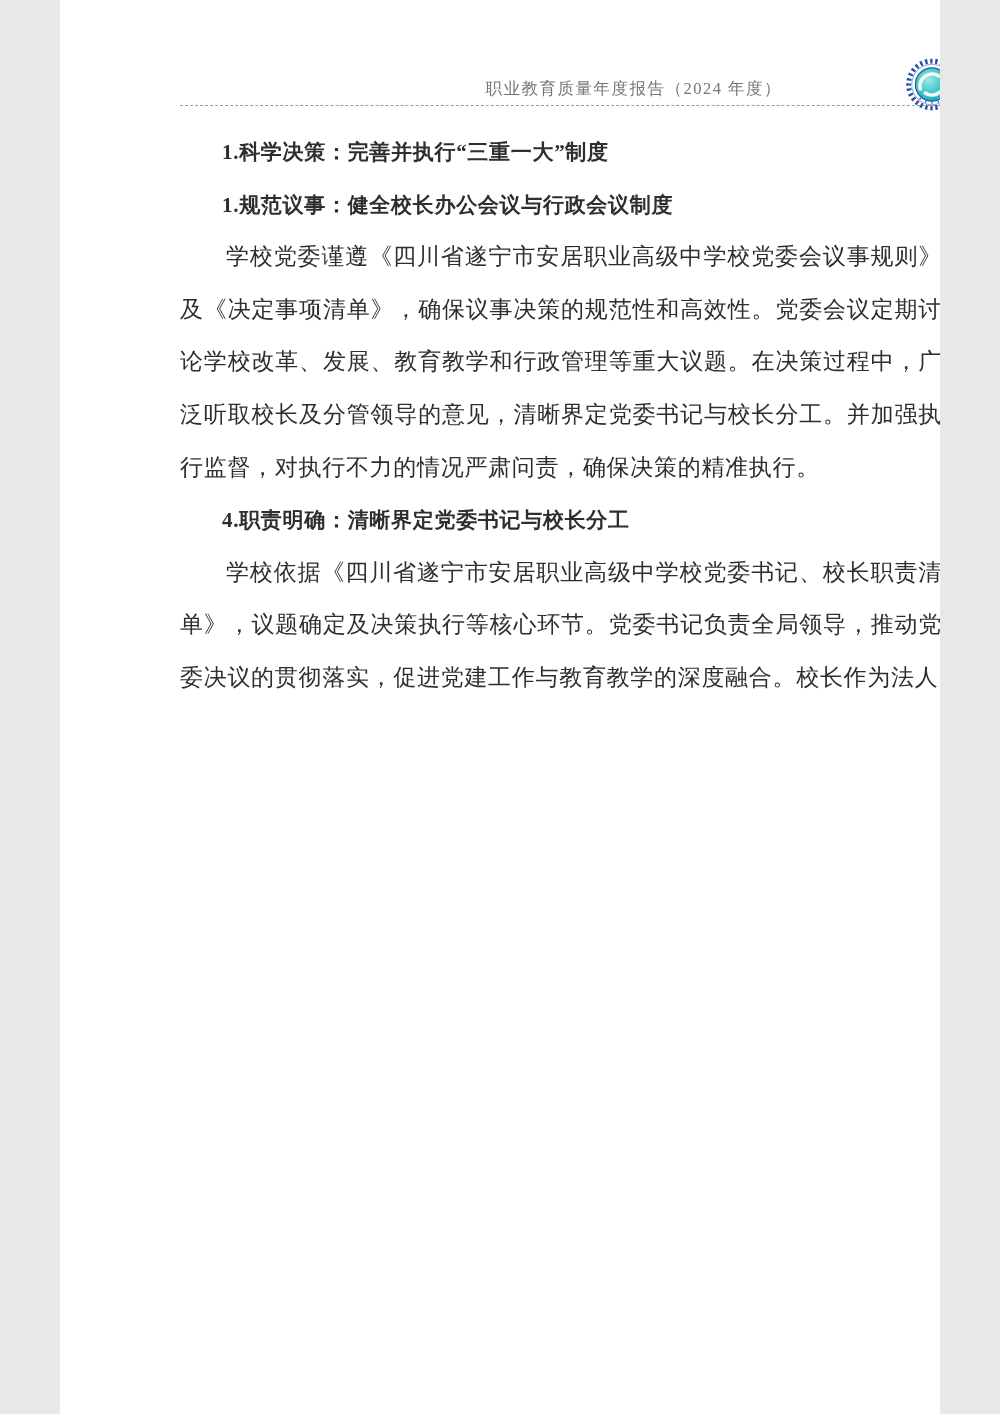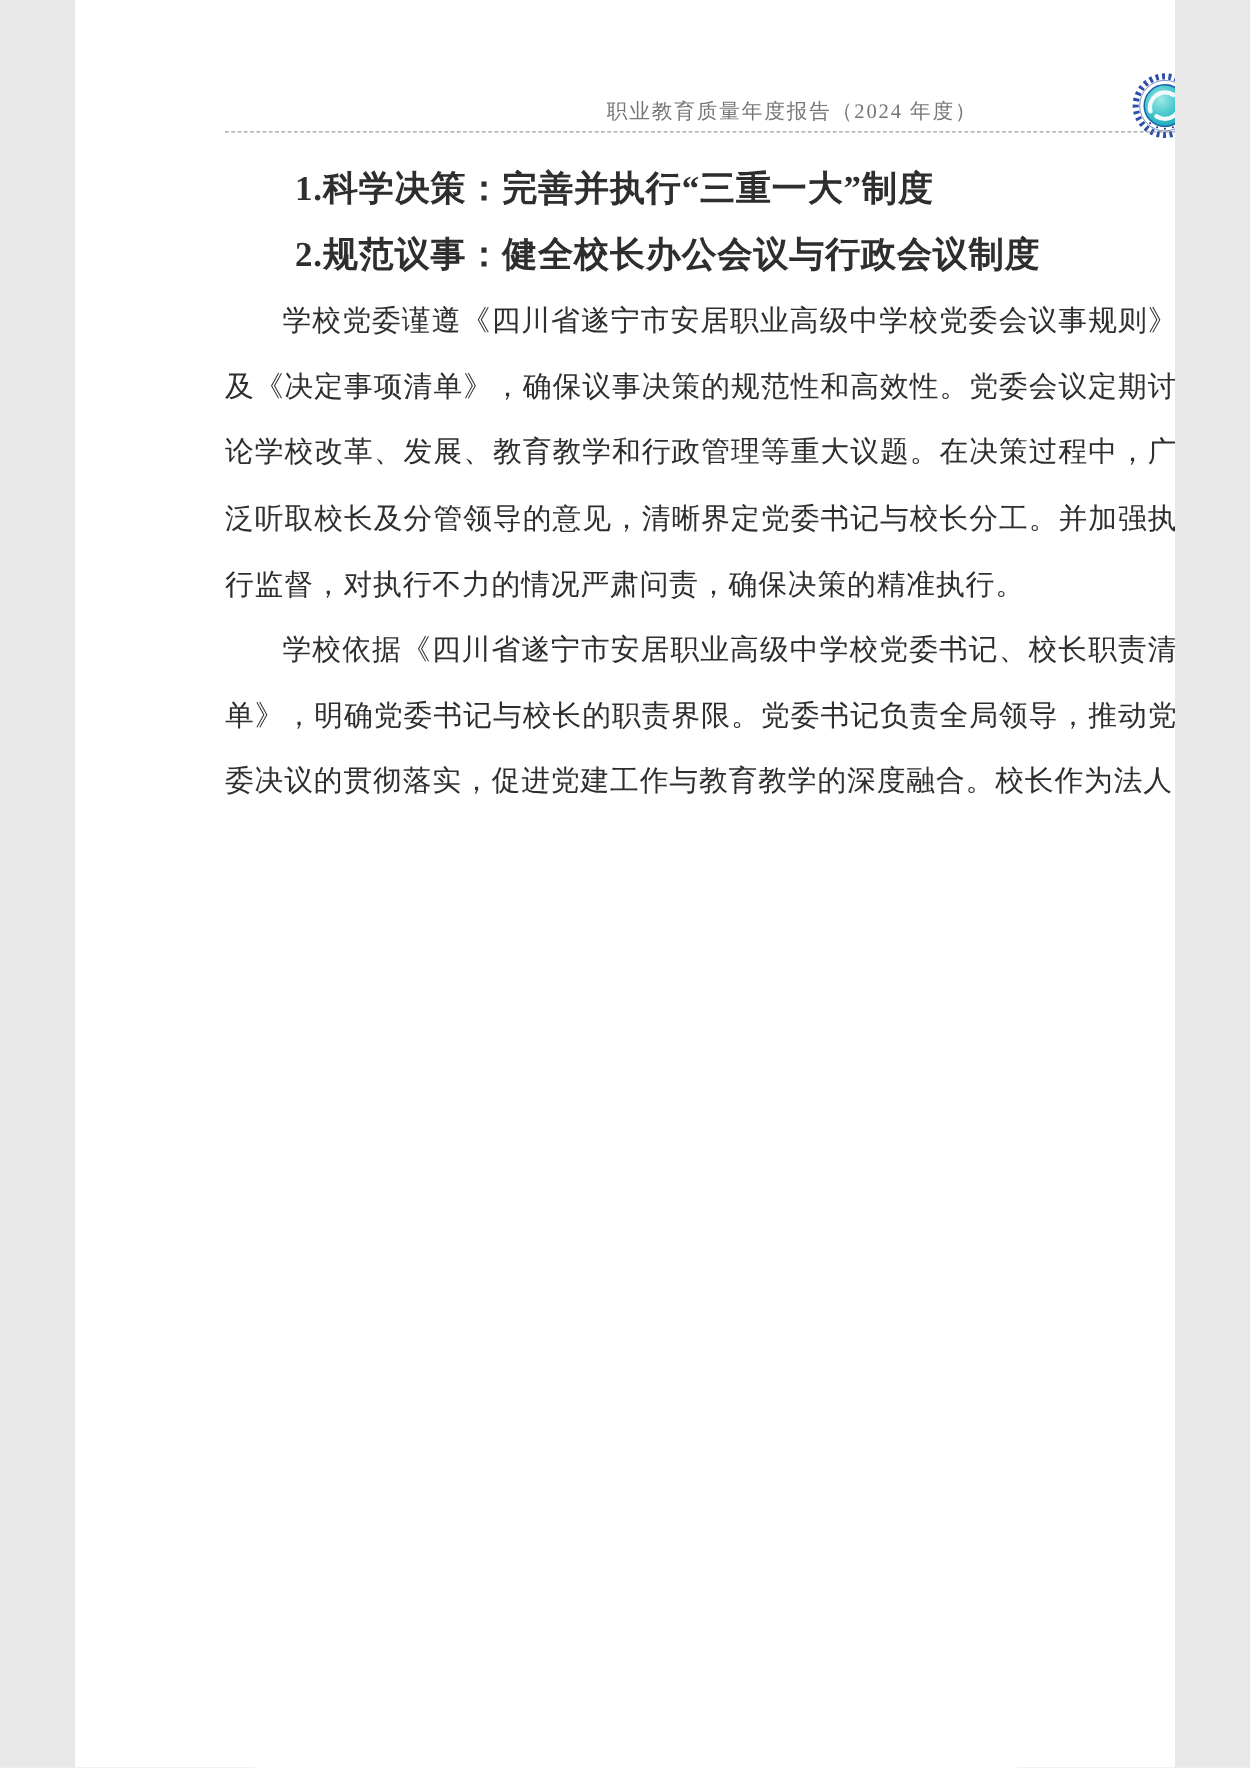--- a/index.html
+++ b/index.html
@@ -42,21 +42,21 @@
     position:absolute;
     top:126px;left:120px;width:762px;
     font-size:23px;
     line-height:52.6px;
     color:var(--body-text);
     text-align:justify;
     letter-spacing:0.7px;
   }
   .sec-heading{
     margin:0;
-    font-size:28px;
+    font-size:21px;
     font-weight:bold;
     text-indent:2em;
     line-height:52.6px;
   }
   .sec-para{
     margin:0;
     text-indent:2em;
   }
 </style>
 </head>
@@ -85,21 +85,22 @@
     <path d="M17 35 a13.5 13.5 0 0 1 20.5 -14.5" stroke="#f2fbfa" stroke-width="4" fill="none" stroke-linecap="round"></path>
     <path d="M43 25 a13.5 13.5 0 0 1 -20.5 14.5" stroke="#f2fbfa" stroke-width="4" fill="none" stroke-linecap="round"></path>
   </svg>
 
   <div class="header-rule"></div>
 
   <div class="doc-body">
 
     <h2 class="sec-heading">1.科学决策：完善并执行“三重一大”制度</h2>
 
-    <h2 class="sec-heading">2.规范议事：健全校长办公会议与行政会议制度</h2>
+    <h2 class="sec-heading">1.规范议事：健全校长办公会议与行政会议制度</h2>
 
     <p class="sec-para">学校党委谨遵《四川省遂宁市安居职业高级中学校党委会议事规则》及《决定事项清单》，确保议事决策的规范性和高效性。党委会议定期讨论学校改革、发展、教育教学和行政管理等重大议题。在决策过程中，广泛听取校长及分管领导的意见，清晰界定党委书记与校长分工。并加强执行监督，对执行不力的情况严肃问责，确保决策的精准执行。</p>
 
-    <p class="sec-para">学校依据《四川省遂宁市安居职业高级中学校党委书记、校长职责清单》，明确党委书记与校长的职责界限。党委书记负责全局领导，推动党委决议的贯彻落实，促进党建工作与教育教学的深度融合。校长作为法人</p>
+    <h2 class="sec-heading">4.职责明确：清晰界定党委书记与校长分工</h2>
+    <p class="sec-para">学校依据《四川省遂宁市安居职业高级中学校党委书记、校长职责清单》，议题确定及决策执行等核心环节。党委书记负责全局领导，推动党委决议的贯彻落实，促进党建工作与教育教学的深度融合。校长作为法人</p>
 
   </div>
 
 </div>
 
 </body></html>

